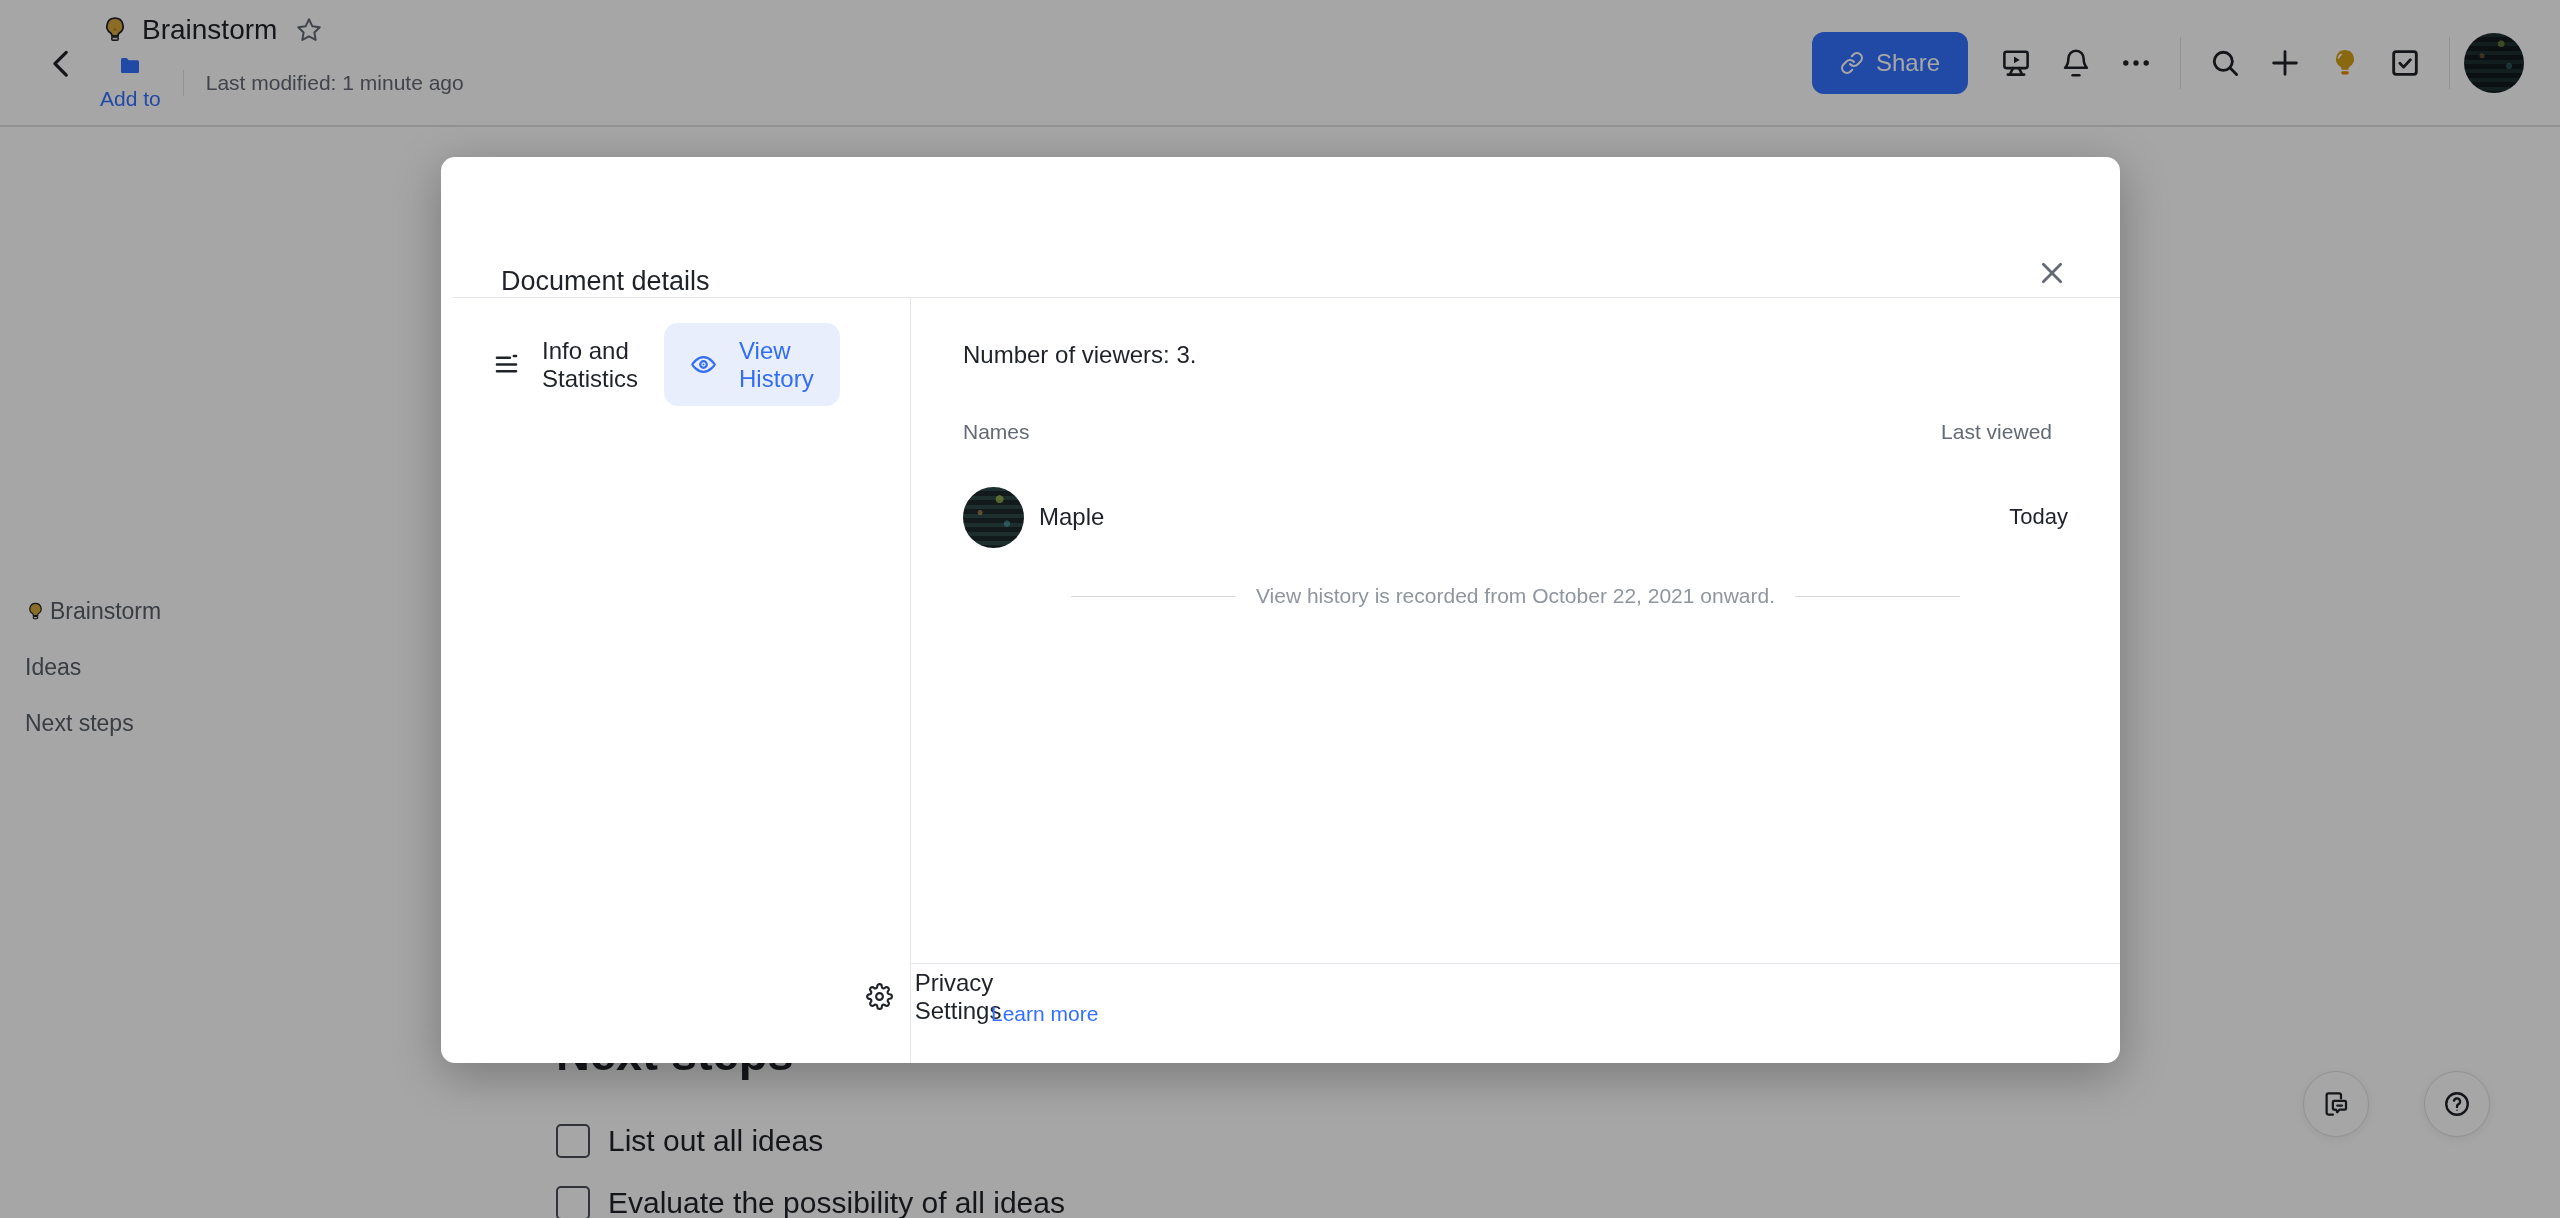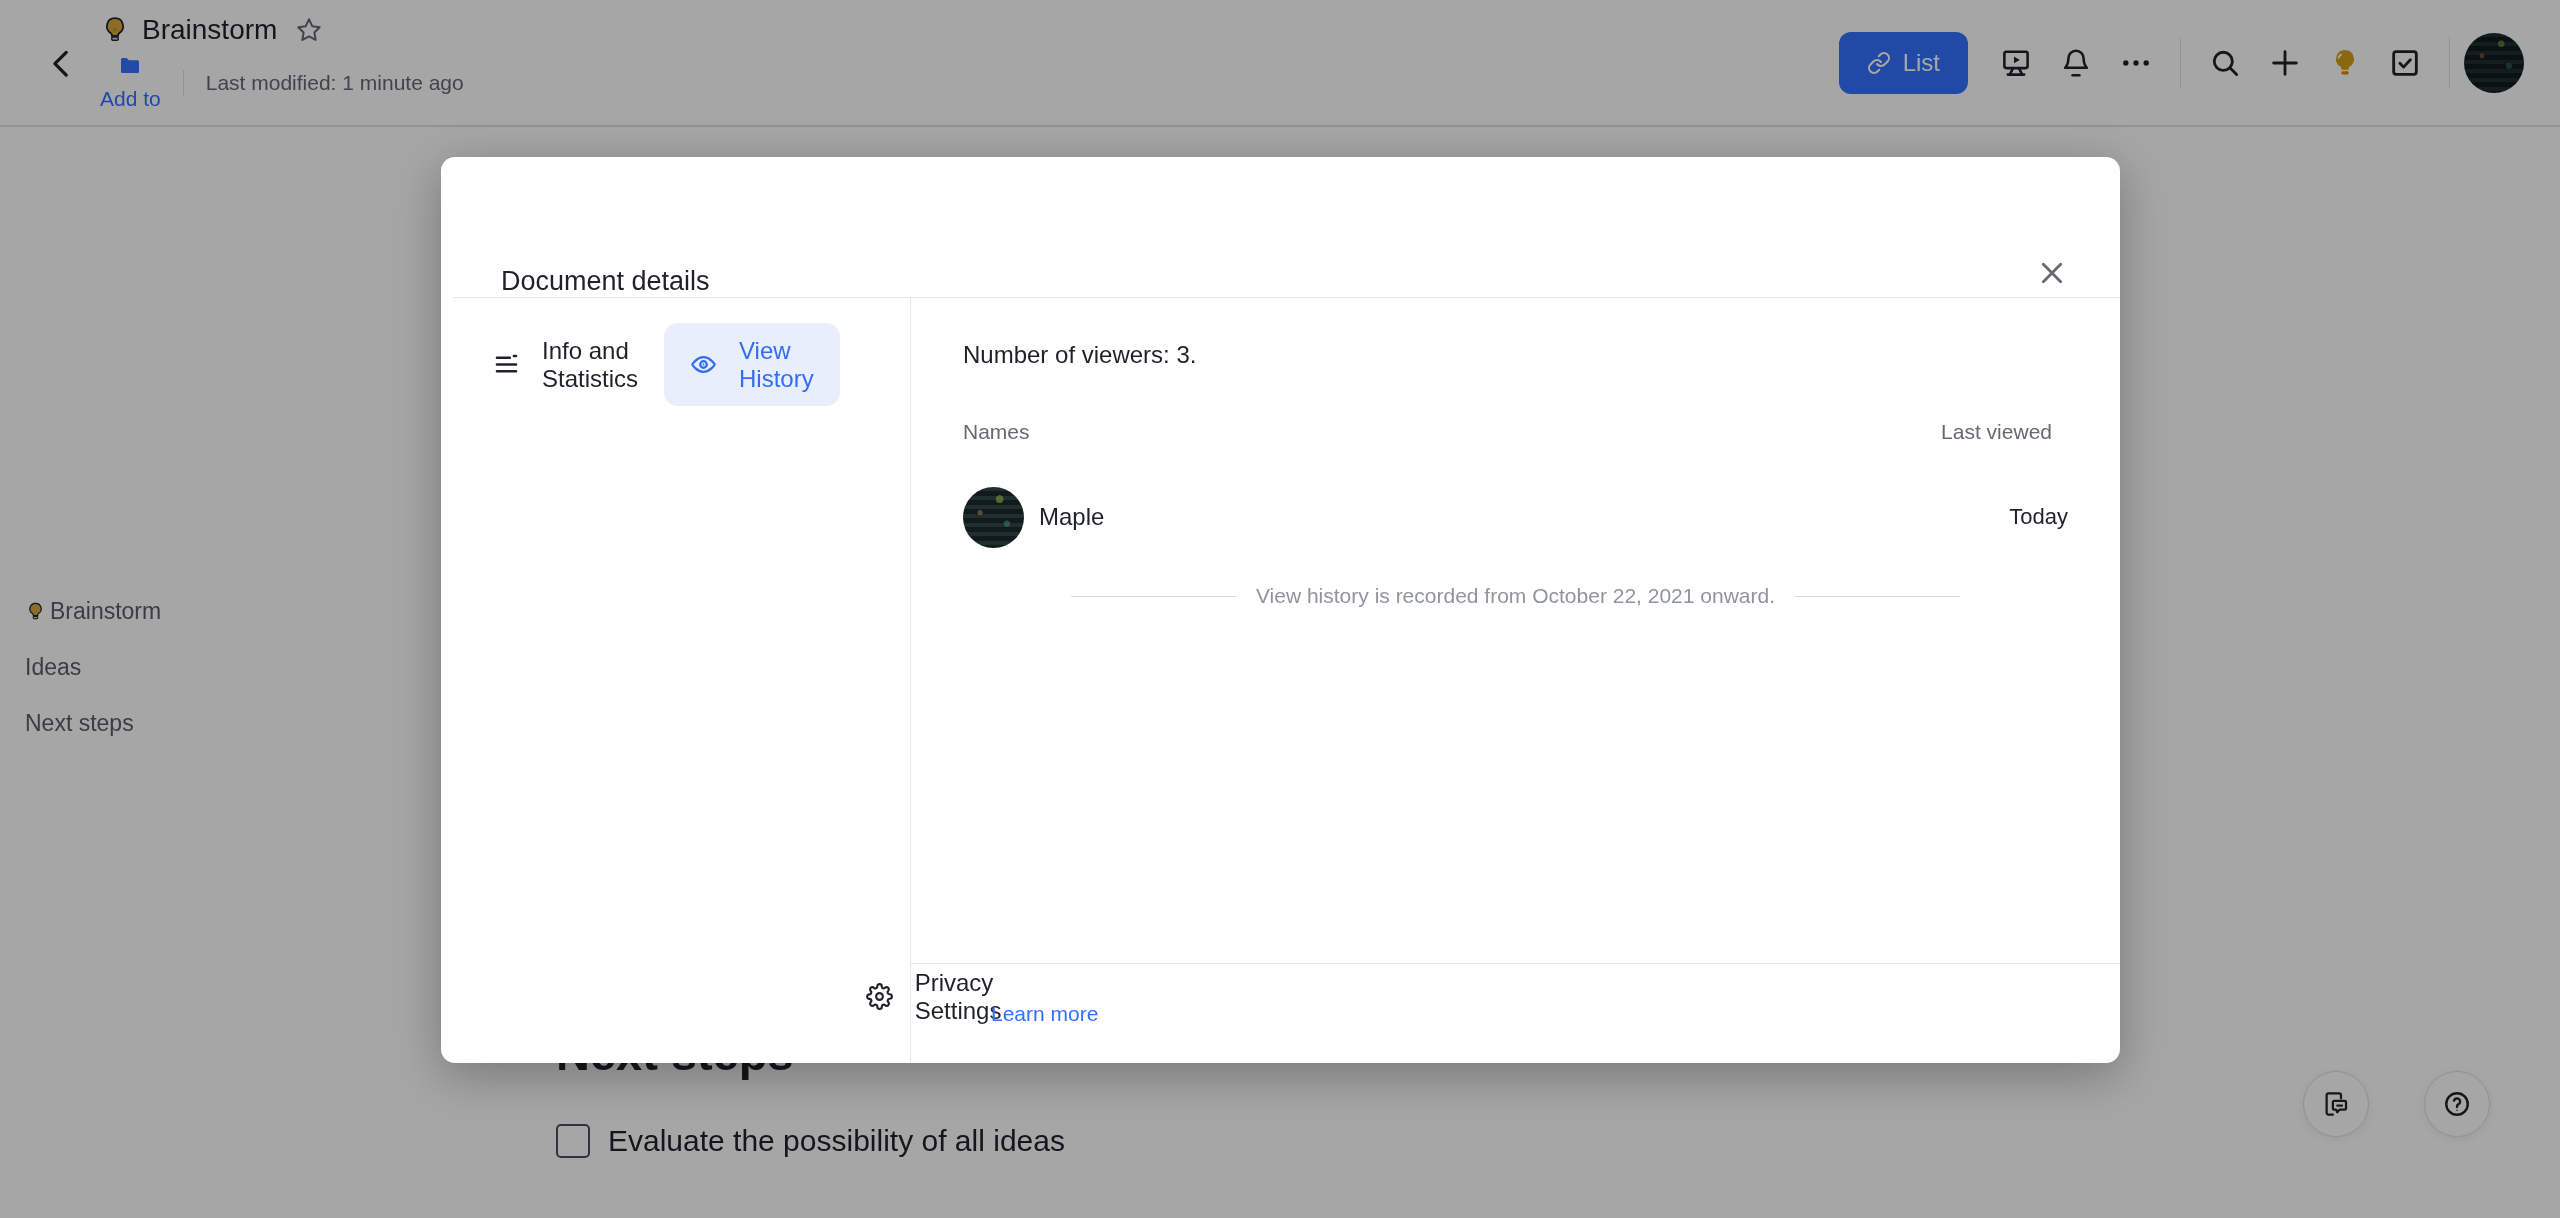--- a/index.html
+++ b/index.html
@@ -152,21 +152,21 @@
         <span class="modified">Last modified: 1 minute ago</span>
       </div>
     </div>
 
     <div class="topbar-right">
       <button class="share-btn">
         <svg width="24" height="24" viewBox="0 0 24 24" fill="none" stroke="#ffffff" stroke-width="2.1" stroke-linecap="round" stroke-linejoin="round">
             <path d="M10 13a5 5 0 0 0 7.54.54l3-3a5 5 0 0 0-7.07-7.07l-1.72 1.71"></path>
             <path d="M14 11a5 5 0 0 0-7.54-.54l-3 3a5 5 0 0 0 7.07 7.07l1.71-1.71"></path>
           </svg>
-        <span>List</span>
+        <span>Share</span>
       </button>
 
       <button class="icon-btn">
         <svg width="34" height="34" viewBox="0 0 24 24" fill="none" stroke="#1f2329" stroke-width="1.8" stroke-linejoin="round">
             <rect x="3.8" y="4" width="16.4" height="11.6" rx="1.4"></rect>
             <path d="M10.6 7.4 14.6 9.8 10.6 12.2z" fill="#1f2329" stroke="none"></path>
             <path d="M9.9 15.6 7.7 20M14.1 15.6 16.3 20M6.2 20.2h11.6" stroke-linecap="round"></path>
           </svg>
       </button>
       <button class="icon-btn">
@@ -227,20 +227,24 @@
     <div class="outline-item">
       <span>Ideas</span>
     </div>
     <div class="outline-item">
       <span>Next steps</span>
     </div>
   </nav>
 
   <h1 class="doc-heading">Next steps</h1>
   <div class="todo-list">
+    <div class="todo-row">
+      <span class="todo-box"></span>
+      <span class="todo-label">List out all ideas</span>
+    </div>
     <div class="todo-row">
       <span class="todo-box"></span>
       <span class="todo-label">Evaluate the possibility of all ideas</span>
     </div>
   </div>
 
   <div class="float-btns">
     <button class="float-btn">
       <svg width="30" height="30" viewBox="0 0 24 24" fill="none" stroke="#1f2329" stroke-width="1.8" stroke-linecap="round" stroke-linejoin="round">
           <path d="M9.5 20.5H6A1.5 1.5 0 0 1 4.5 19V5A1.5 1.5 0 0 1 6 3.5h8.5A1.5 1.5 0 0 1 16 5v2.5"></path>

